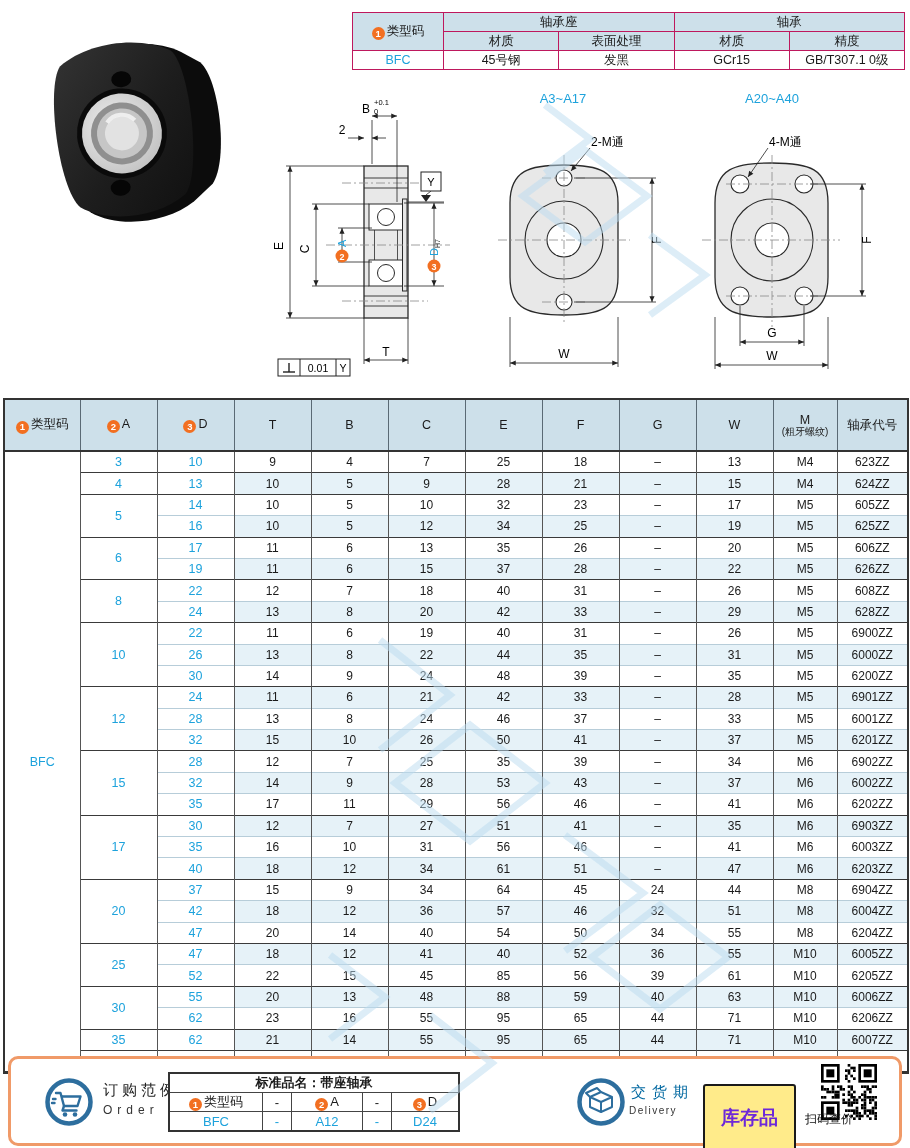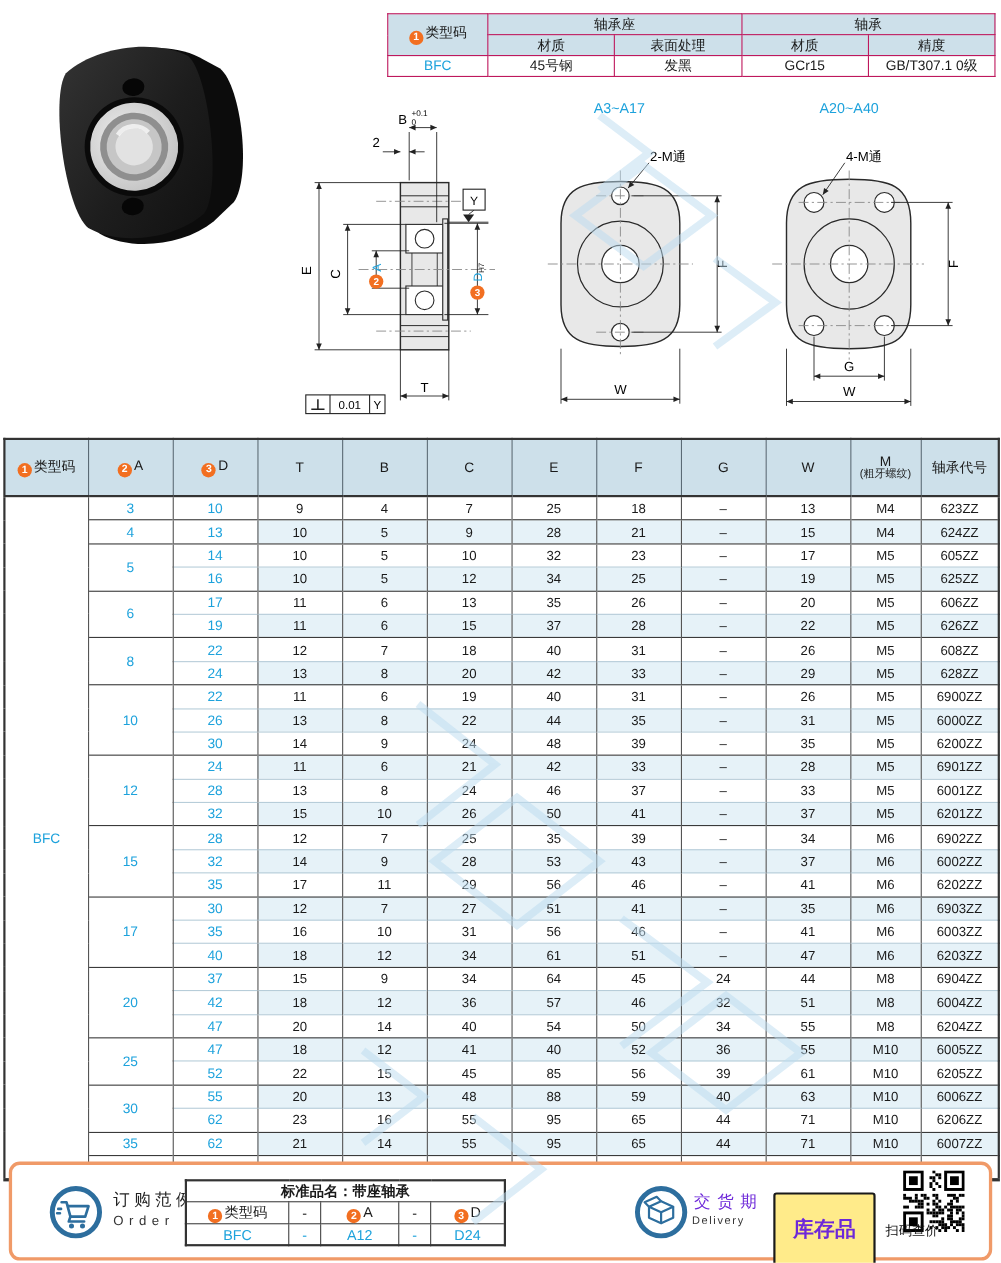--- a/index.html
+++ b/index.html
@@ -30,21 +30,21 @@
     height:20.4px;padding:0;text-align:center;font-size:12px;}
   .main-table tr.group-start td{border-top:1.6px solid #3a3a3a;}
   .main-table tr.alt td.num{background:#e6f2f8;}
   .main-table td.type-cell,.main-table td.a-cell,.main-table td.d-cell{background:#fff;color:#1da2dc;font-size:12.5px;}
   
   .bottom-panel{position:absolute;left:8px;top:1056px;width:888px;height:84px;border:3px solid #f09a68;border-radius:10px;background:#fff;}
   .order-title{position:absolute;left:92px;top:22px;font-size:15px;letter-spacing:4px;color:#222;}
   .order-en{position:absolute;left:92px;top:44px;font-size:12px;letter-spacing:5px;color:#333;}
   .order-table{border-collapse:collapse;table-layout:fixed;position:absolute;left:157px;top:13px;border:2px solid #333;background:#fff;}
   .order-table td{border:1px solid #444;text-align:center;font-size:13px;height:18px;padding:0 2px;}
-  .deliv-title{position:absolute;left:620px;top:24px;font-size:15px;letter-spacing:6px;color:#6d28d9;}
+  .deliv-title{position:absolute;left:620px;top:24px;font-size:15px;letter-spacing:6px;color:#0369a1;}
   .deliv-en{position:absolute;left:618px;top:46px;font-size:10px;letter-spacing:1.5px;color:#333;}
   .stock-badge{position:absolute;left:692px;top:25px;background:#ffeb8a;border:2px solid #1a1a1a;border-radius:3px;
     font-size:19px;font-weight:bold;padding:19px 16px;color:#6d28d9;}
   .qr-caption{position:absolute;left:794px;top:52px;width:88px;text-align:left;font-size:12px;color:#111;}
   .watermark{position:absolute;left:0;top:0;pointer-events:none;z-index:6;}
 </style>
 </head>
 <body>
 
 <svg width="0" height="0" style="position:absolute" aria-hidden="true">

